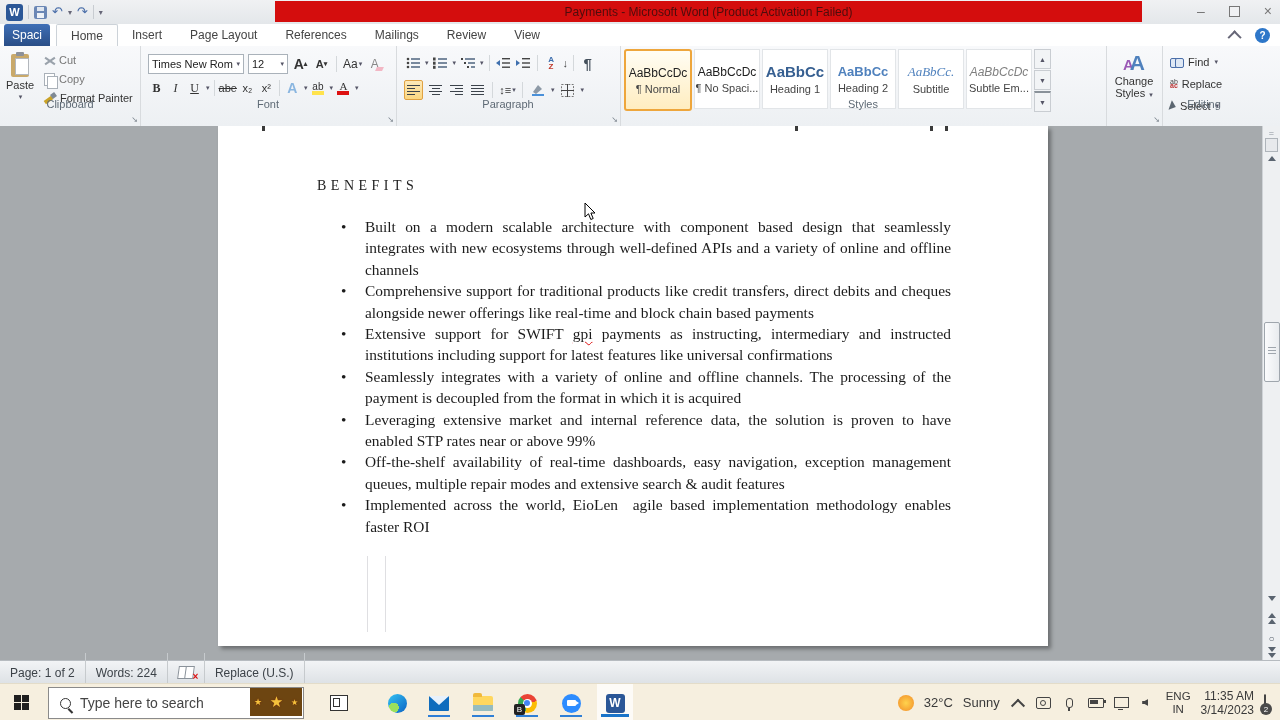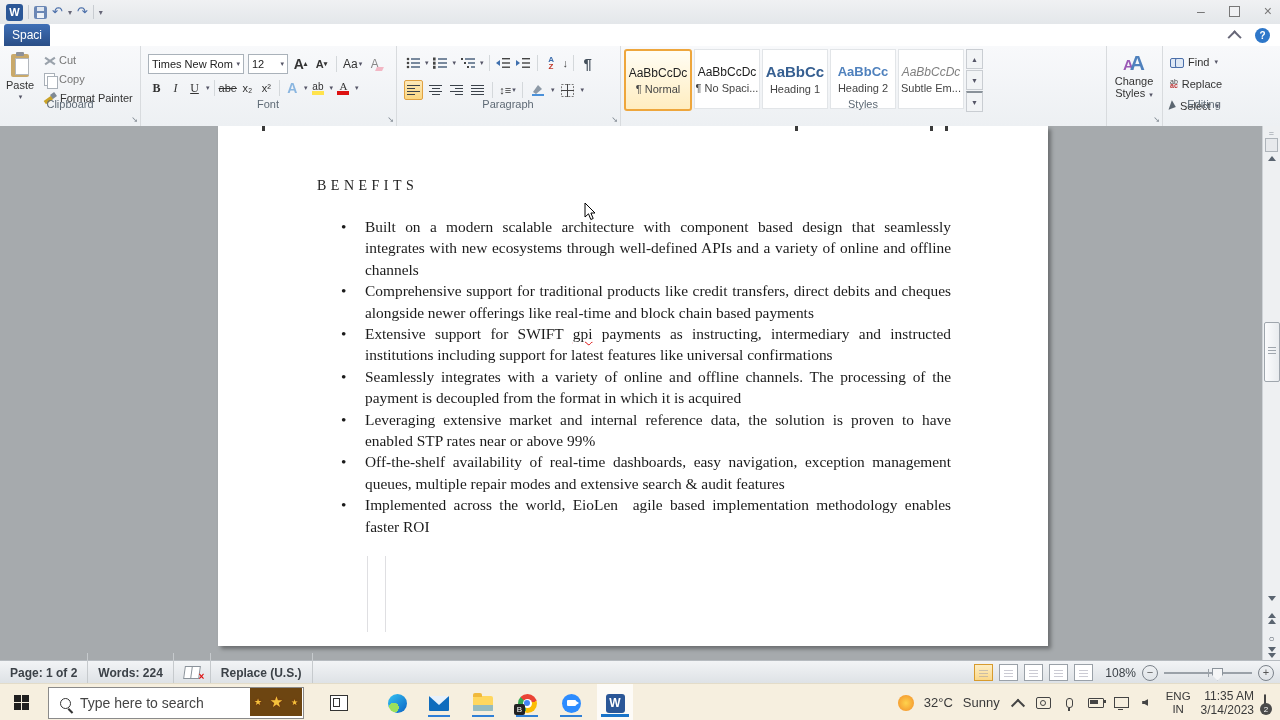--- a/index.html
+++ b/index.html
@@ -109,21 +109,21 @@
   .tri-up{width:0;height:0;border-left:4px solid transparent;border-right:4px solid transparent;border-bottom:5px solid #5a6470;}
   .tri-dn{width:0;height:0;border-left:4px solid transparent;border-right:4px solid transparent;border-top:5px solid #5a6470;}
   .thumb{position:absolute;left:1px;top:196px;width:14px;height:58px;background:linear-gradient(90deg,#fbfcfd,#e8ebee);
          border:1px solid #9fa6ad;border-radius:2px;}
   .thumb:after{content:"";position:absolute;left:3px;top:24px;width:8px;height:1px;background:#9fa6ad;box-shadow:0 3px #9fa6ad,0 6px #9fa6ad;}
   .rulertg{width:11px;height:12px;background:#e7e9ec;border:1px solid #aeb4ba;}
   
   .statusbar{position:absolute;left:0;top:660px;width:1280px;height:23px;
              background:linear-gradient(#f2f4f6,#dde1e5);border-top:1px solid #b6bbc0;
              display:flex;align-items:center;font-size:12px;color:#3c4248;}
-  .sseg{padding:8px 10px;height:100%;display:flex;align-items:center;border-right:1px solid #c6cacd;font-weight:bold;}
+  .sseg{padding:8px 10px;height:100%;display:flex;align-items:center;border-right:1px solid #c6cacd;}
   .bookic{width:14px;height:11px;position:relative;background:#fff;border:1px solid #8a929a;transform:skewX(-8deg);}
   .bookic:before{content:"";position:absolute;left:6px;top:0;width:1px;height:100%;background:#8a929a;}
   .bookic b{position:absolute;right:-6px;bottom:-4px;color:#d11;font-size:10px;font-style:normal;transform:skewX(8deg);}
   .sright{position:absolute;right:6px;top:0;height:23px;display:flex;align-items:center;gap:6px;}
   .viewbtn{width:17px;height:15px;border:1px solid #9aa1a8;background:#fff;display:flex;align-items:center;justify-content:center;}
   .viewbtn.on{border-color:#d79b2e;background:linear-gradient(#fdeec4,#fbd88a);}
   .viewbtn i{display:block;width:9px;height:9px;background:
       linear-gradient(#99a,transparent 1px) 0 2px/9px 3px repeat-y;}
   .zoomcirc{width:14px;height:14px;border-radius:50%;border:1px solid #7b828a;color:#555;
             display:flex;align-items:center;justify-content:center;font-size:11px;line-height:1;}
@@ -199,29 +199,41 @@
   <div class="qat">
     <span class="wlogo">W</span>
     <span class="qsep"></span>
     <span class="floppy"></span>
     <span class="qbtn">↶</span>
     <span class="tinydrop">▾</span>
     <span class="qbtn">↷</span>
     <span class="qsep"></span>
     <span class="tinydrop">▾</span>
   </div>
+  <div class="titlebanner">
+    <span>Payments  -  Microsoft Word (Product Activation Failed)</span>
+  </div>
   <div class="winbtns">
     <span class="winbtn">–</span>
     <span class="restore-ic"></span>
     <span class="winbtn">×</span>
   </div>
 </div>
 
 <div class="tabrow">
   <div class="filetab">Spaci</div>
+  <div class="tabs">
+    <div class="tab active">Home</div>
+    <div class="tab">Insert</div>
+    <div class="tab">Page Layout</div>
+    <div class="tab">References</div>
+    <div class="tab">Mailings</div>
+    <div class="tab">Review</div>
+    <div class="tab">View</div>
+  </div>
 </div>
 <div class="ribextras">
   <span class="chevup"></span>
   <span class="helpbtn">?</span>
 </div>
 
 <div class="ribbon">
 
   <div class="group" style="left:0;width:140px;">
     <div class="bigbtn abs" style="left:6px;top:2px;">
@@ -433,20 +445,24 @@
         <span class="s-norm">AaBbCcDc</span>
         <span class="nm">¶ No Spaci...</span>
       </div>
       <div class="stylecard">
         <span class="s-h1">AaBbCc</span>
         <span class="nm">Heading 1</span>
       </div>
       <div class="stylecard">
         <span class="s-h2">AaBbCc</span>
         <span class="nm">Heading 2</span>
+      </div>
+      <div class="stylecard">
+        <span class="s-sub">AaBbCc.</span>
+        <span class="nm">Subtitle</span>
       </div>
       <div class="stylecard">
         <span class="s-subtle">AaBbCcDc</span>
         <span class="nm">Subtle Em...</span>
       </div>
       <div style="display:flex;flex-direction:column;gap:1px;margin-top:3px;">
         <span class="galarr">▲</span>
         <span class="galarr">▼</span>
         <span class="galarr" style="border-top:2px solid #8a929a;">▼</span>
       </div>
@@ -558,43 +574,20 @@
 
 <div class="statusbar">
   <div class="sseg">Page: 1 of 2</div>
   <div class="sseg">Words: 224</div>
   <div class="sseg">
     <span class="bookic">
         <b>×</b>
       </span>
   </div>
   <div class="sseg">Replace (U.S.)</div>
-  <div class="sright">
-    <span class="viewbtn on">
-        <i></i>
-      </span>
-    <span class="viewbtn">
-        <i></i>
-      </span>
-    <span class="viewbtn">
-        <i></i>
-      </span>
-    <span class="viewbtn">
-        <i></i>
-      </span>
-    <span class="viewbtn">
-        <i></i>
-      </span>
-    <span style="margin-left:6px;">108%</span>
-    <span class="zoomcirc">−</span>
-    <span class="ztrack">
-        <span class="zthumb"></span>
-      </span>
-    <span class="zoomcirc">+</span>
-  </div>
 </div>
 
 <div class="taskbar">
   <span class="startic"></span>
 
   <div class="searchbox">
     <span class="magnifier"></span>
     <span class="searchtext">Type here to search</span>
     <span class="filmstrip">
       <span style="font-size:9px;">★</span>

